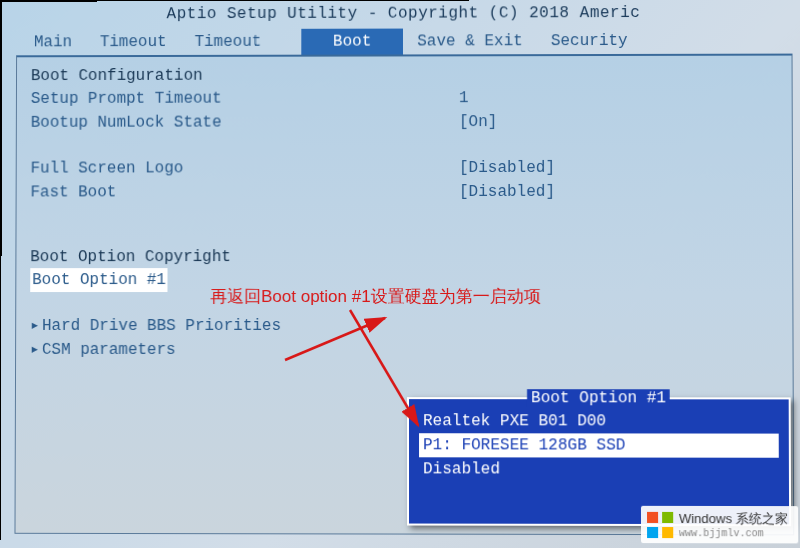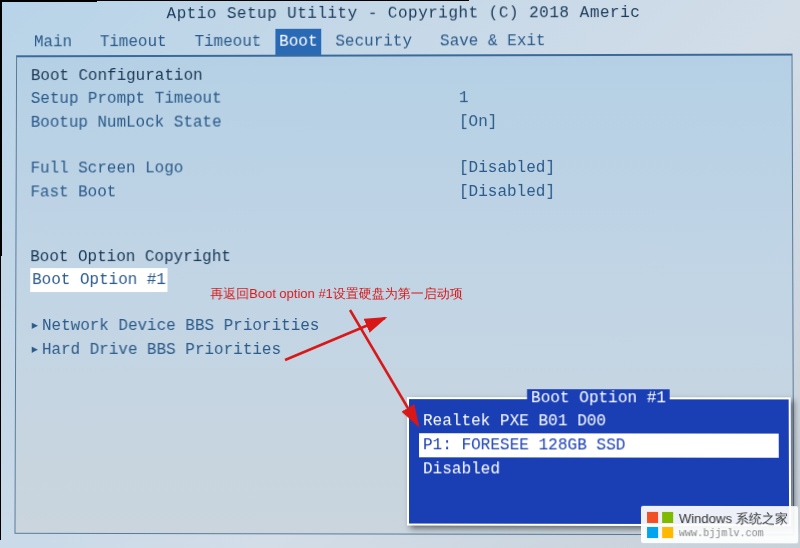--- a/index.html
+++ b/index.html
@@ -38,21 +38,22 @@
     }
     .tab {
       color: #2a5a8a;
       padding: 4px 14px;
       font-size: 16px;
       cursor: pointer;
     }
     .tab.active {
       background: #2a6ab5;
       color: #fff;
-      padding: 4px 4px;
+      padding: 4px 32px;
+      margin-left: 26px;
     }
     .content-area {
       border: 1px solid #5a7a9a;
       border-top: 2px solid #3a6a9a;
       background: linear-gradient(180deg, #b5d0e5 0%, #c2d5e5 50%, #cad5dd 100%);
       height: 480px;
       padding: 10px 14px;
       position: relative;
     }
     .section-title {
@@ -126,21 +127,21 @@
     }
     .popup-item.selected {
       background: #fff;
       color: #1a3fb5;
     }
     .annotation {
       position: absolute;
       top: 285px;
       left: 210px;
       color: #d81818;
-      font-size: 13px;
+      font-size: 17px;
       font-family: 'Microsoft YaHei', sans-serif;
       font-weight: 500;
       z-index: 5;
     }
     .arrow1 {
       position: absolute;
       top: 310px;
       left: 280px;
       z-index: 4;
     }
@@ -191,22 +192,22 @@
 <body>
 
 <div class="screen">
   <div class="title-bar">Aptio Setup Utility - Copyright (C) 2018 Americ</div>
 
   <div class="tabs">
     <div class="tab">Main</div>
     <div class="tab">Timeout</div>
     <div class="tab">Timeout</div>
     <div class="tab active">Boot</div>
+    <div class="tab">Save &amp; Exit</div>
     <div class="tab">Security</div>
-    <div class="tab">Save &amp; Exit</div>
   </div>
 
   <div class="content-area">
     <div class="section-title">Boot Configuration</div>
 
     <div class="config-row">
       <span class="config-label">Setup Prompt Timeout</span>
       <span class="config-value">1</span>
     </div>
 
@@ -233,24 +234,24 @@
     <div class="section-title">Boot Option Copyright</div>
 
     <div class="config-row">
       <span class="config-label"><span class="row-selected">Boot Option #1</span></span>
     </div>
 
 
     <div class="spacer"></div>
 
     <div class="submenu-item">
-      <span class="submenu-arrow">▸</span><span>Network Device BBS Priorities</span>
+      <span class="submenu-arrow">▸</span><span>Hard Drive BBS Priorities</span>
     </div>
     <div class="submenu-item">
-      <span class="submenu-arrow">▸</span><span>Hard Drive BBS Priorities</span>
+      <span class="submenu-arrow">▸</span><span>CSM parameters</span>
     </div>
 
     <div class="value-hint">[P1: FORESEE 128GB S...]</div>
 
     <div class="popup">
       <div class="popup-title">Boot Option #1</div>
       <div class="popup-body">
         <div class="popup-item">Realtek PXE B01 D00</div>
         <div class="popup-item selected">P1: FORESEE 128GB SSD</div>
         <div class="popup-item">Disabled</div>

